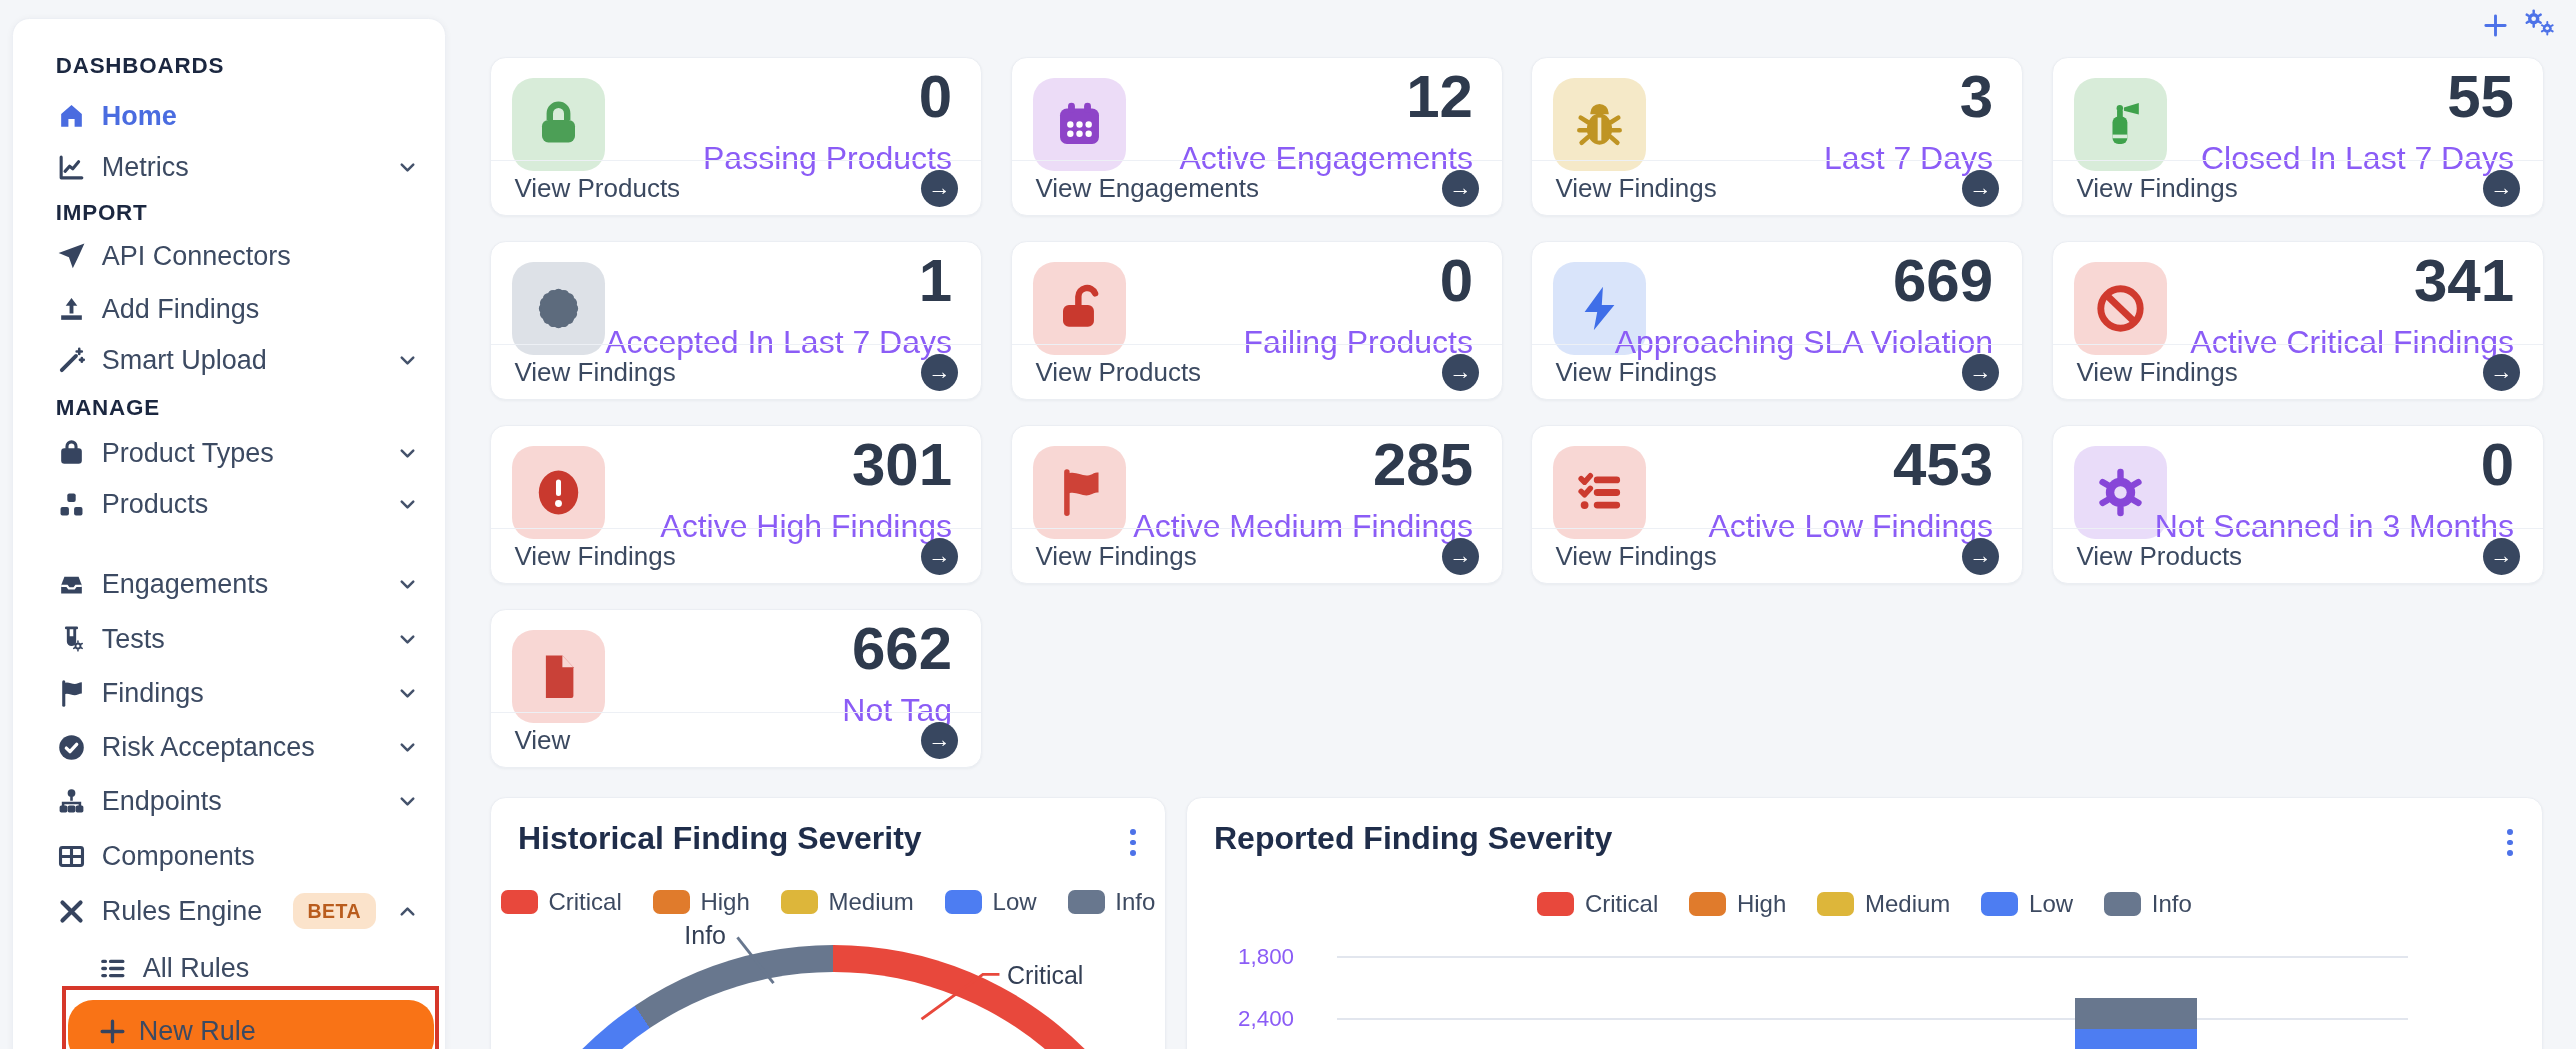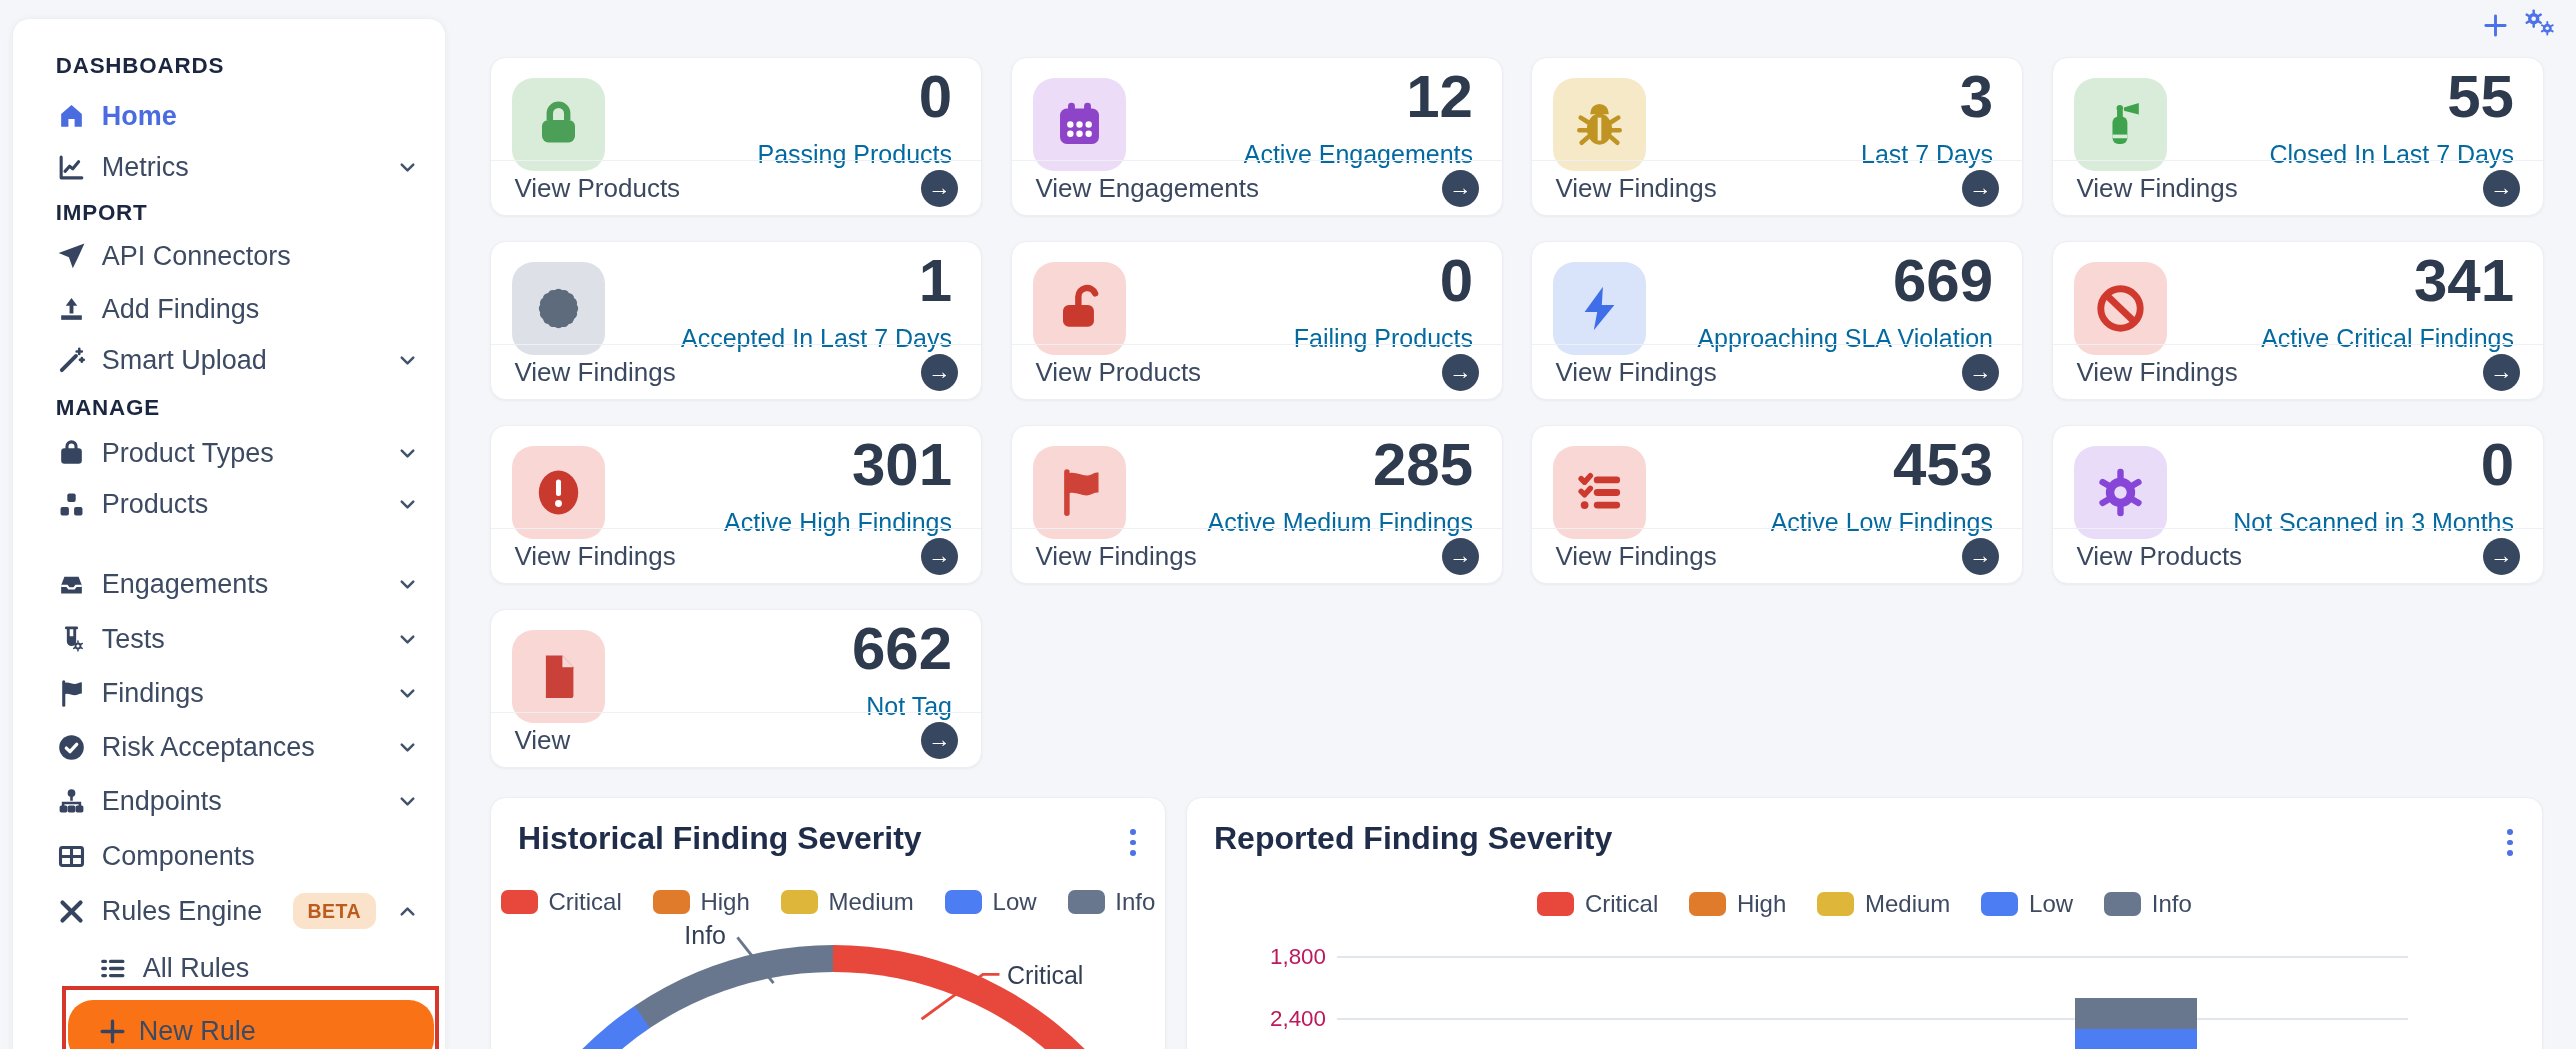--- a/index.html
+++ b/index.html
@@ -28,21 +28,21 @@
   .toolbar{position:absolute;right:13.6px;top:7.8px;display:flex;align-items:center;gap:13.6px;color:#4d72e8}
 
   
   .card{position:absolute;background:#fff;border:1px solid #ebeef3;border-radius:15.6px;
         box-shadow:0 1px 2.9px rgba(20,30,50,.05)}
   .stat{width:492px;height:159px}
   .tile{position:absolute;left:21.4px;top:19.5px;width:93px;height:93px;border-radius:21.4px;
         display:flex;align-items:center;justify-content:center}
   .tile svg{width:55px;height:55px}
   .num{position:absolute;right:29px;top:3.9px;font-size:60px;font-weight:600;color:#2e3a4d;line-height:1.15}
-  .lblx{position:absolute;right:29px;top:82px;font-size:25px;color:#0369a1}
+  .lblx{position:absolute;right:29px;top:82px;font-size:32px;color:#8b5cf6}
   .foot{position:absolute;left:0;right:0;bottom:0;height:55px;border-top:1px solid #edf0f5;
         display:flex;align-items:center;justify-content:space-between;padding:0 23.4px;font-size:26px;color:#3b4960}
   .foot .link{cursor:pointer}
   .go{width:37px;height:37px;border-radius:50%;background:#384760;color:#fff;display:flex;
       align-items:center;justify-content:center;font-size:22.4px;font-weight:700;cursor:pointer}
 
   
   .chart-card{overflow:hidden}
   #hist{left:490px;top:797px;width:676px;height:419px}
   #rep{left:1186px;top:797px;width:1357px;height:419px}
@@ -56,21 +56,21 @@
 
   
   .donut{position:absolute;left:-12.7px;top:147px;width:711px;height:711px;border-radius:50%;
          background:conic-gradient(#e8483c 0deg 140deg,#e07b2c 140deg 200deg,#ddb63a 200deg 260deg,
                                    #4d7df2 260deg 326deg,#68778e 326deg 360deg)}
   .donut::after{content:"";position:absolute;inset:27px;border-radius:50%;background:#fff}
   .callout{position:absolute;font-size:25px;color:#333f55}
   .lines{position:absolute;left:0;top:0;pointer-events:none}
 
   
-  .axis-lbl{position:absolute;font-size:22.4px;color:#be185d;text-align:right;width:88px}
+  .axis-lbl{position:absolute;font-size:22.4px;color:#8b5cf6;width:88px}
   .gridline{position:absolute;left:150px;width:1071px;height:1.9px;background:#e2e6ee}
   .barseg{position:absolute;width:122px}
 </style>
 </head>
 <body>
 
 <svg width="0" height="0" style="position:absolute">
   <defs>
     <g id="gear-shape">
       <circle cx="12" cy="12" r="6.4"></circle>

